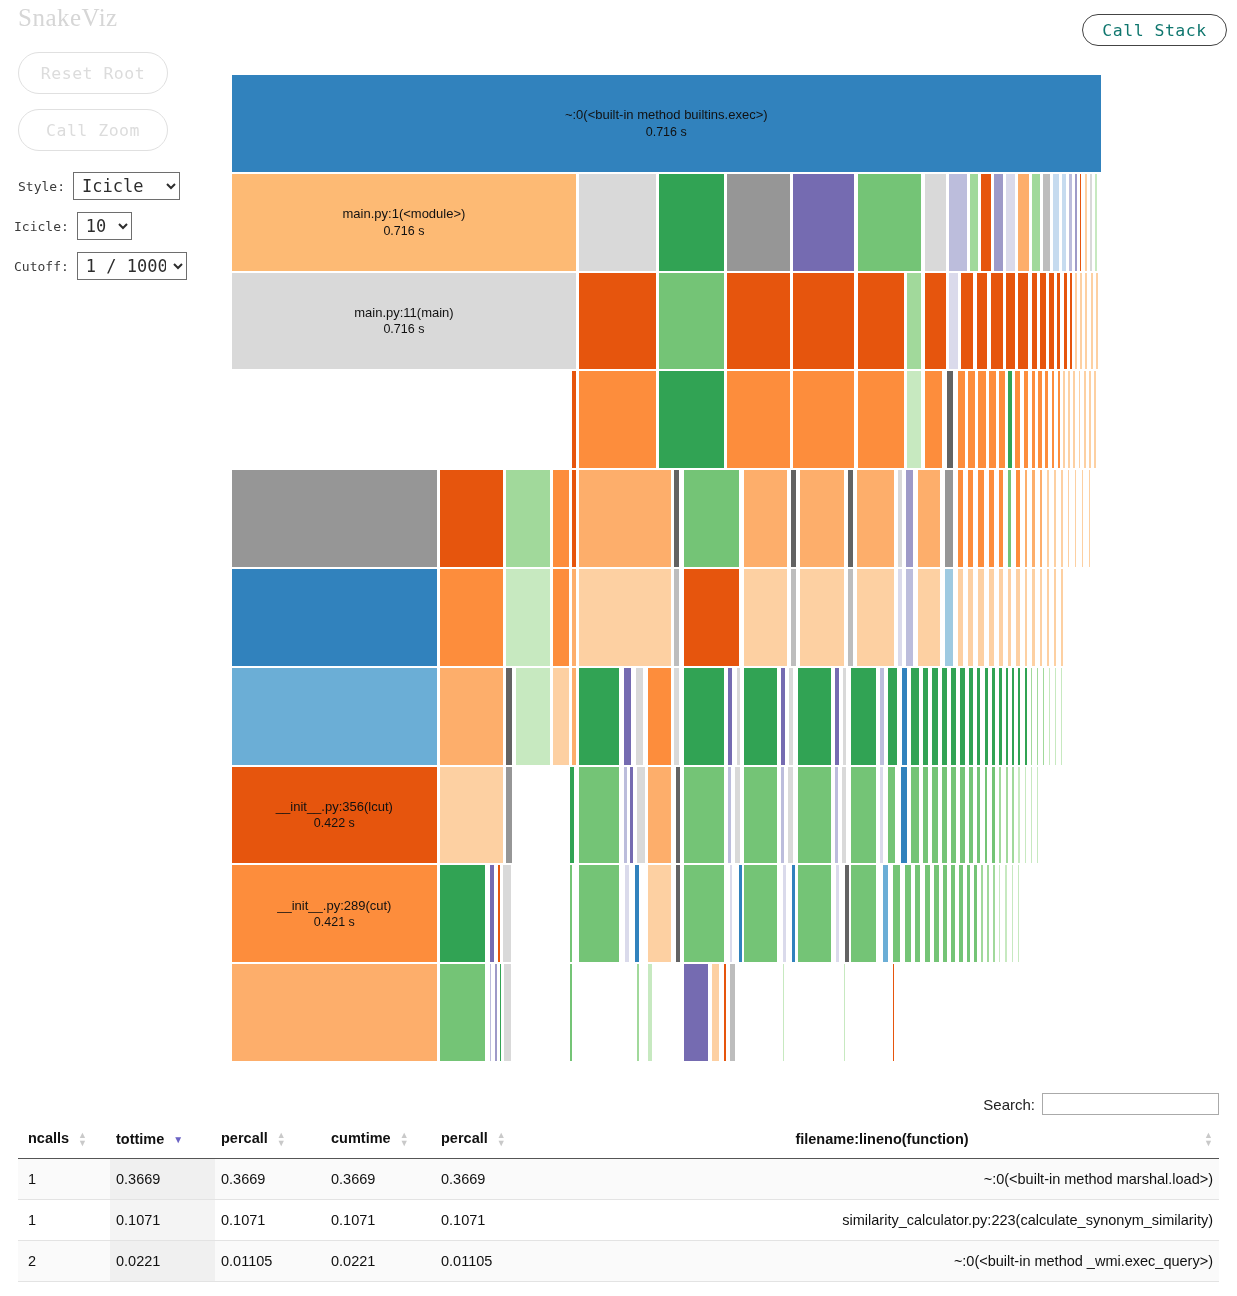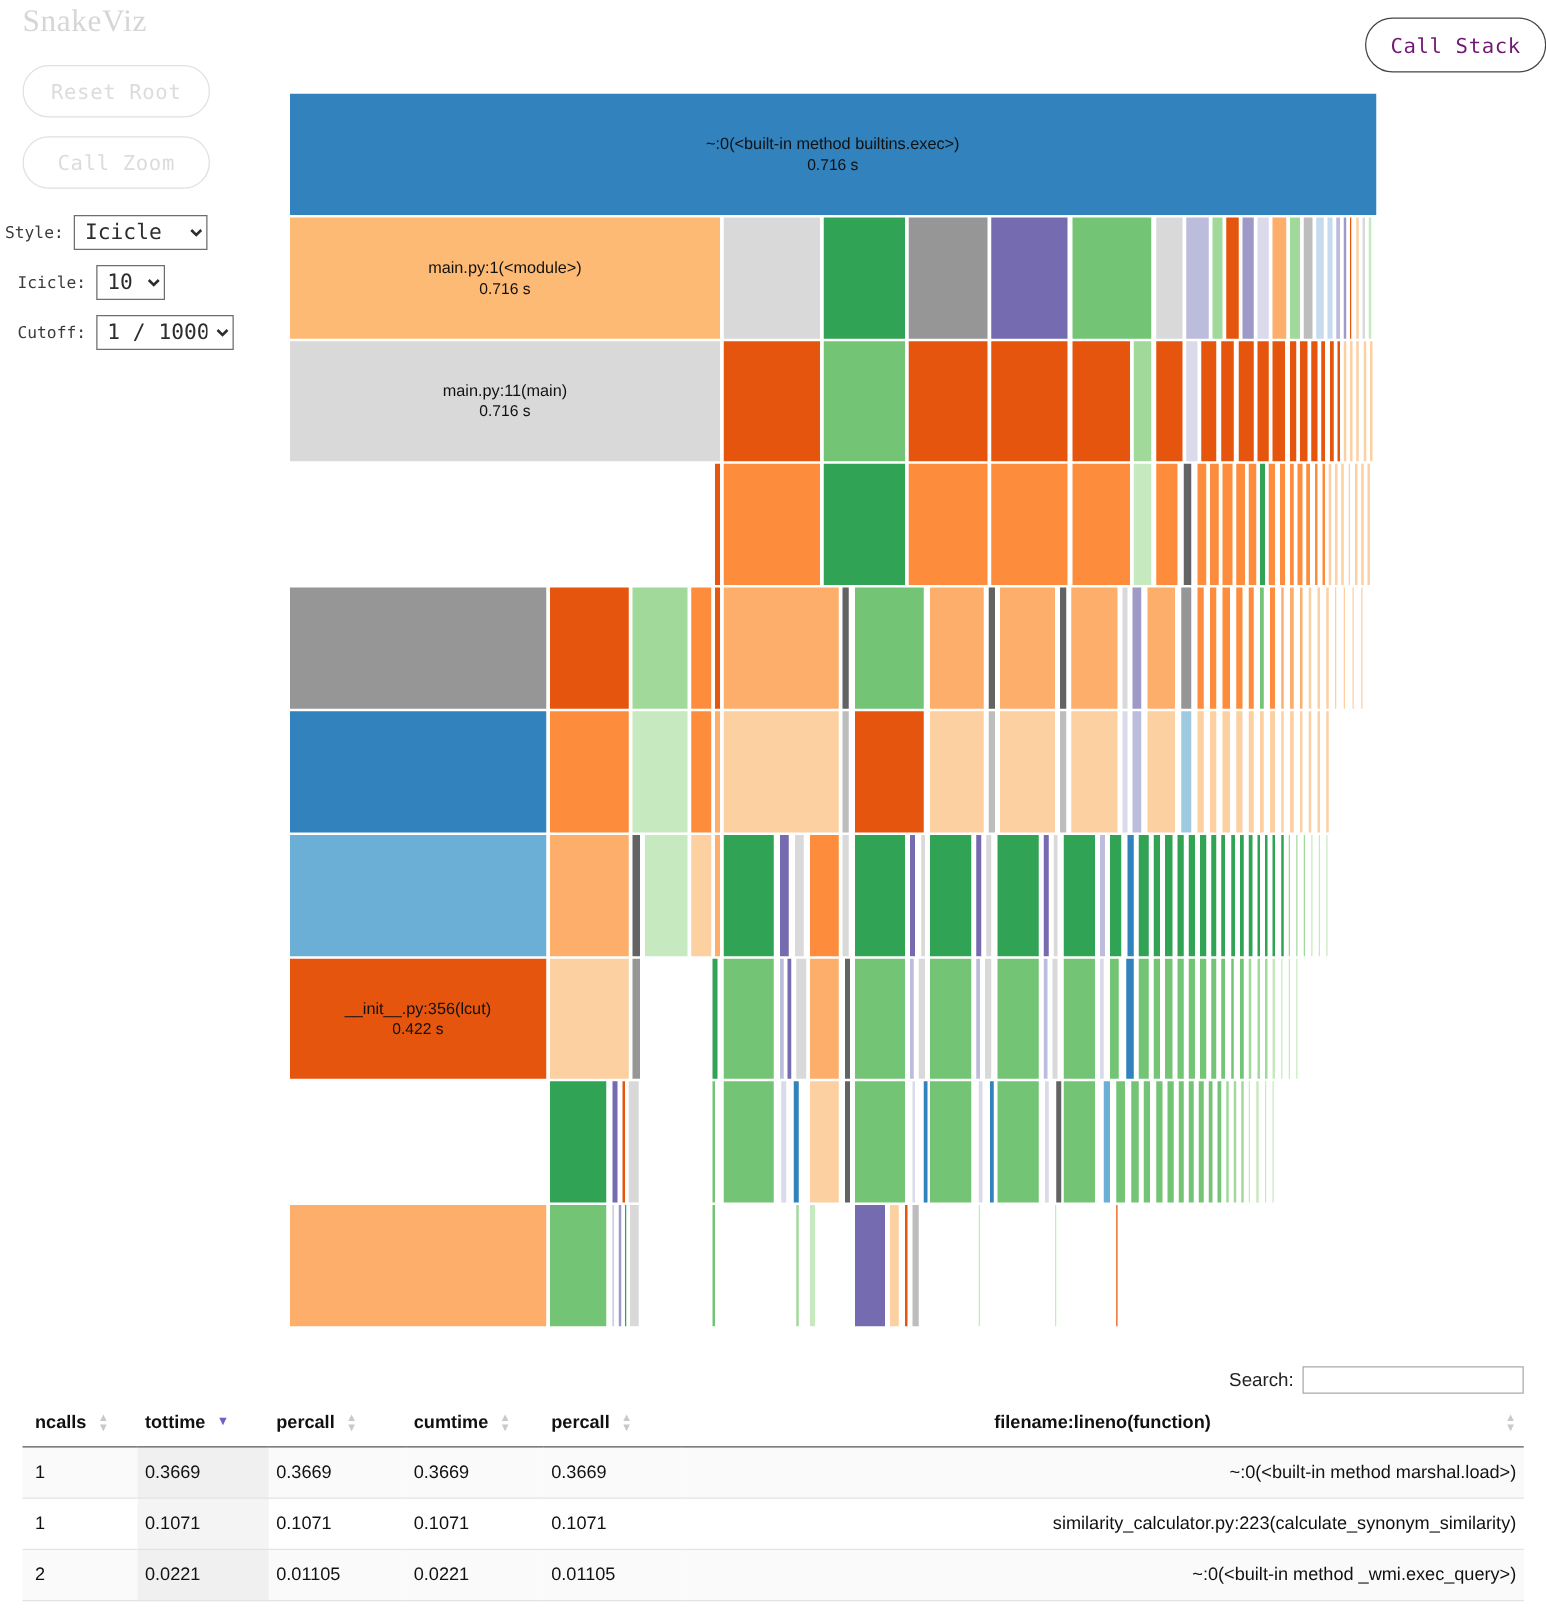--- a/index.html
+++ b/index.html
@@ -26,41 +26,41 @@
     font-family: "DejaVu Sans Mono", monospace;
     font-size: 16.5px;
     color: #dcdcdc;
     display: flex; align-items: center; justify-content: center;
     letter-spacing: .5px;
     cursor: pointer;
   }
   #reset-root { left: 18px; top: 52px; width: 150px; height: 42px; }
   #reset-zoom { left: 18px; top: 109px; width: 150px; height: 42px; }
   #call-stack {
-    right: 0; top: 14px; width: 145px; height: 44px;
-    border-color: #444; color: #701a75;
+    right: 10px; top: 14px; width: 145px; height: 32px;
+    border-color: #444; color: #0f766e;
   }
 
   .ctrl-row { position: absolute; display: flex; align-items: center; }
   .ctrl-label {
     font-family: "DejaVu Sans Mono", monospace;
     font-size: 13px; color: #3b3b3b;
     margin-right: 8px;
   }
   .ctrl-row select {
     font-family: "DejaVu Sans Mono", monospace;
     font-size: 17px;
     color: #2d2d2d;
     border: 1.5px solid #6e6e6e;
     background: #fff;
     border-radius: 0;
     padding: 1px 4px;
     height: 28px;
   }
-  #row-style { left: 4px; top: 172px; }
+  #row-style { left: 18px; top: 172px; }
   #row-style select { width: 107px; }
   #row-depth { left: 14px; top: 212px; }
   #row-depth select { width: 55px; }
   #row-cutoff { left: 14px; top: 252px; }
   #row-cutoff select { width: 110px; }
 
   
   #icicle {
     position: absolute;
     left: 232px; top: 75px;
@@ -416,20 +416,24 @@
         <div class="ic-cell" style="left: 87.4%; width: calc(0.5% - 1.5px); background: rgb(116, 196, 118);"></div>
         <div class="ic-cell" style="left: 88.2%; width: calc(0.4% - 1.5px); background: rgb(161, 217, 155);"></div>
         <div class="ic-cell" style="left: 89%; width: calc(0.4% - 1.5px); background: rgb(161, 217, 155);"></div>
         <div class="ic-cell" style="left: 89.7%; width: calc(0.4% - 1.5px); background: rgb(161, 217, 155);"></div>
         <div class="ic-cell" style="left: 90.4%; width: calc(0.3% - 1.5px); background: rgb(199, 233, 192);"></div>
         <div class="ic-cell" style="left: 91.1%; width: calc(0.3% - 1.5px); background: rgb(199, 233, 192);"></div>
         <div class="ic-cell" style="left: 91.8%; width: calc(0.3% - 1.5px); background: rgb(199, 233, 192);"></div>
         <div class="ic-cell" style="left: 92.5%; width: calc(0.3% - 1.5px); background: rgb(199, 233, 192);"></div>
       </div>
       <div class="ic-row" style="top: 790.4px; height: 96.8px;">
+        <div class="ic-cell" style="left: 0%; width: calc(23.7% - 1.5px); background: rgb(253, 141, 60);">
+          <div>__init__.py:289(cut)</div>
+          <div class="l2">0.421 s</div>
+        </div>
         <div class="ic-cell" style="left: 23.9%; width: calc(5.4% - 1.5px); background: rgb(49, 163, 84);"></div>
         <div class="ic-cell" style="left: 29.6%; width: calc(0.7% - 1.5px); background: rgb(117, 107, 177);"></div>
         <div class="ic-cell" style="left: 30.6%; width: calc(0.4% - 1.5px); background: rgb(230, 85, 13);"></div>
         <div class="ic-cell" style="left: 31.2%; width: calc(1% - 1.5px); background: rgb(217, 217, 217);"></div>
         <div class="ic-cell" style="left: 38.8%; width: calc(0.5% - 1.5px); background: rgb(116, 196, 118);"></div>
         <div class="ic-cell" style="left: 39.9%; width: calc(4.8% - 1.5px); background: rgb(116, 196, 118);"></div>
         <div class="ic-cell" style="left: 45.2%; width: calc(0.6% - 1.5px); background: rgb(218, 218, 235);"></div>
         <div class="ic-cell" style="left: 46.3%; width: calc(0.6% - 1.5px); background: rgb(49, 130, 189);"></div>
         <div class="ic-cell" style="left: 47.8%; width: calc(2.8% - 1.5px); background: rgb(253, 208, 162);"></div>
         <div class="ic-cell" style="left: 51%; width: calc(0.7% - 1.5px); background: rgb(99, 99, 99);"></div>

